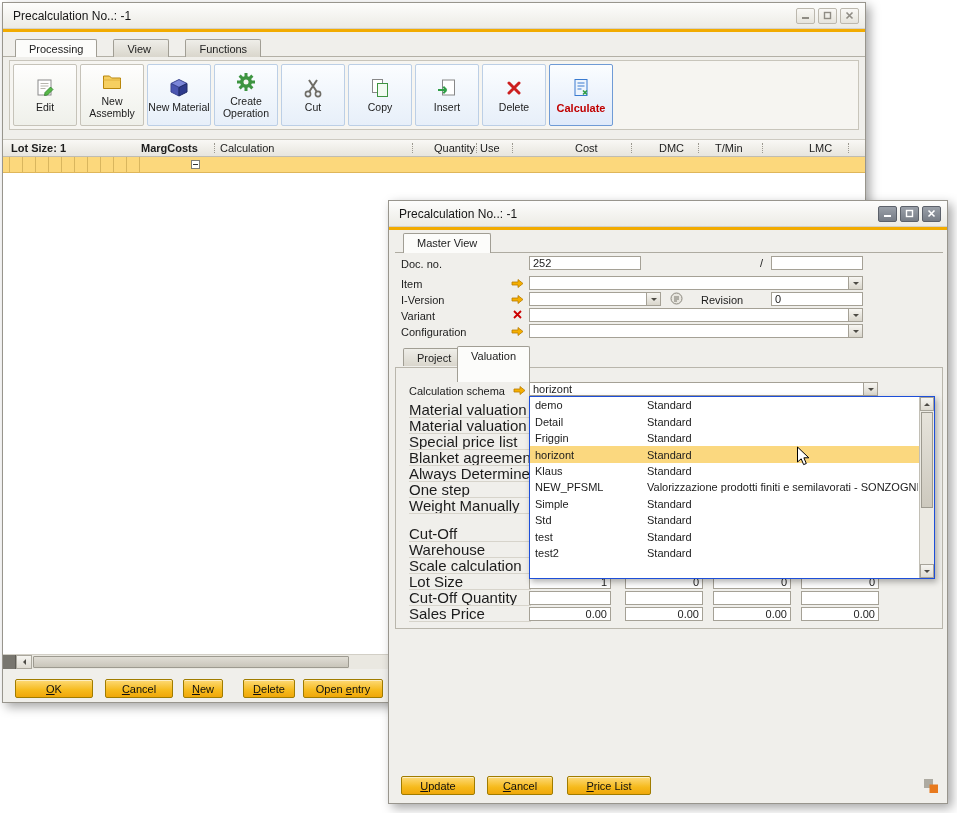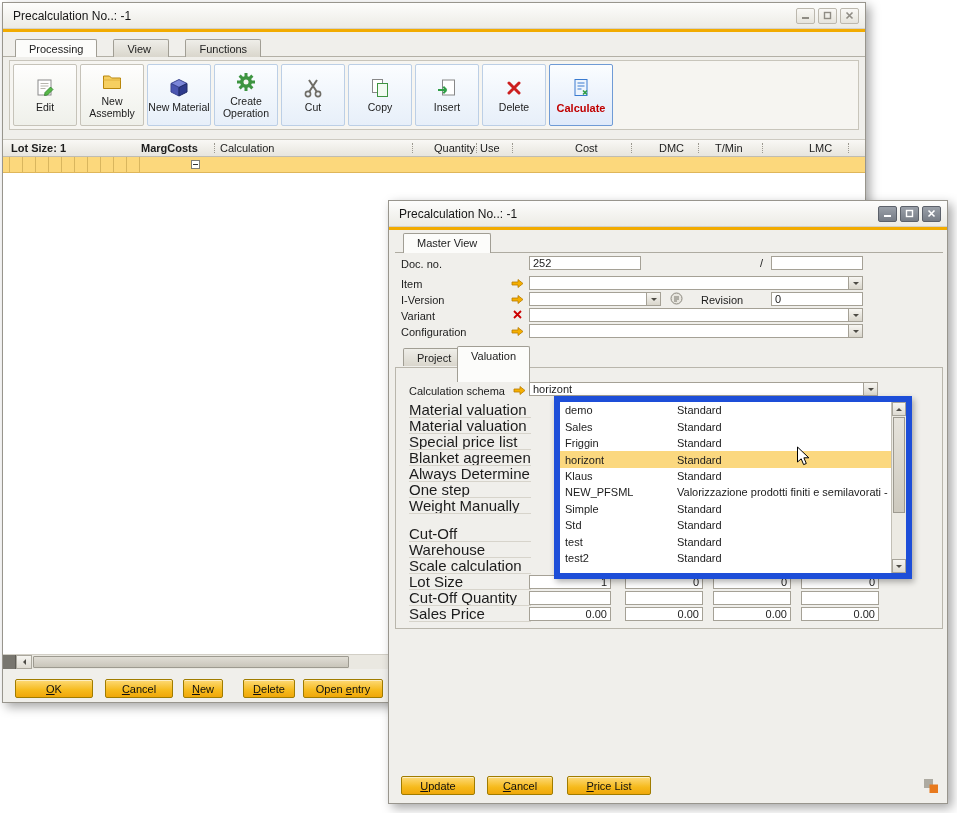--- a/index.html
+++ b/index.html
@@ -61,21 +61,21 @@
   .flabel { position:absolute; white-space:nowrap; font-size:11px; color:#1c1c1c; }
   .fld { position:absolute; height:14px; background:#fff; border:1px solid #a5a196; font-size:11px; line-height:12px; padding:0 3px; white-space:nowrap; overflow:hidden; }
   .fld.num { text-align:right; }
   .combo { padding-right:16px; }
   .combo-btn { position:absolute; right:0; top:0; bottom:0; width:14px; background:linear-gradient(#f7f6f2,#d9d6cc); border-left:1px solid #a5a196; display:flex; align-items:center; justify-content:center; }
   .icon-abs { position:absolute; }
 
   .groupbox { position:absolute; left:6px; top:137px; width:548px; height:262px; border:1px solid #b9b6ac; }
   .vrow { position:absolute; left:20px; width:122px; height:16px; line-height:16px; border-bottom:1px solid #d7d4cb; white-space:nowrap; overflow:hidden; font-size:15px; }
 
-  .dd-panel { position:absolute; left:140px; top:166px; width:358px; height:183px; background:#fff; border:6px solid #1d4ed8; box-shadow:2px 3px 6px rgba(0,0,0,.3); z-index:30; overflow:hidden;margin-left:25px; }
+  .dd-panel { position:absolute; left:140px; top:166px; width:406px; height:183px; background:#fff; border:1px solid #1d4ed8; box-shadow:2px 3px 6px rgba(0,0,0,.3); z-index:30; overflow:hidden; }
   .dd-row { height:16.45px; display:flex; align-items:center; padding:0 16px 0 5px; white-space:nowrap; overflow:hidden; font-size:11px; }
   .dd-row.selected { background:#fbd87f; }
   .dd-name { width:112px; flex:none; overflow:hidden; }
   .dd-desc { flex:1; overflow:hidden; }
   .dd-scroll { position:absolute; top:0; right:0; bottom:0; width:15px; background:#eceae3; border-left:1px solid #c2bfb5; }
   .dd-sb-btn { position:absolute; left:0; right:0; height:14px; background:linear-gradient(#f6f5f1,#dedbd2); border:1px solid #a7a49a; display:flex; align-items:center; justify-content:center; }
   .dd-sb-btn.up { top:0; } .dd-sb-btn.down { bottom:0; }
   .dd-thumb { position:absolute; left:1px; right:1px; top:15px; height:96px; background:linear-gradient(#e6e3db,#cdc9be); border:1px solid #9d9a90; }
 
   .grip { position:absolute; left:534px; top:548px; }
@@ -384,21 +384,21 @@
       <div class="fld num" style="left:236px;top:377px;width:78px">0.00</div>
       <div class="fld num" style="left:324px;top:377px;width:78px">0.00</div>
       <div class="fld num" style="left:412px;top:377px;width:78px">0.00</div>
 
       <div class="dd-panel">
         <div class="dd-row">
             <span class="dd-name">demo</span>
             <span class="dd-desc">Standard</span>
           </div>
         <div class="dd-row">
-            <span class="dd-name">Sales</span>
+            <span class="dd-name">Detail</span>
             <span class="dd-desc">Standard</span>
           </div>
         <div class="dd-row">
             <span class="dd-name">Friggin</span>
             <span class="dd-desc">Standard</span>
           </div>
         <div class="dd-row selected">
             <span class="dd-name">horizont</span>
             <span class="dd-desc">Standard</span>
           </div>

